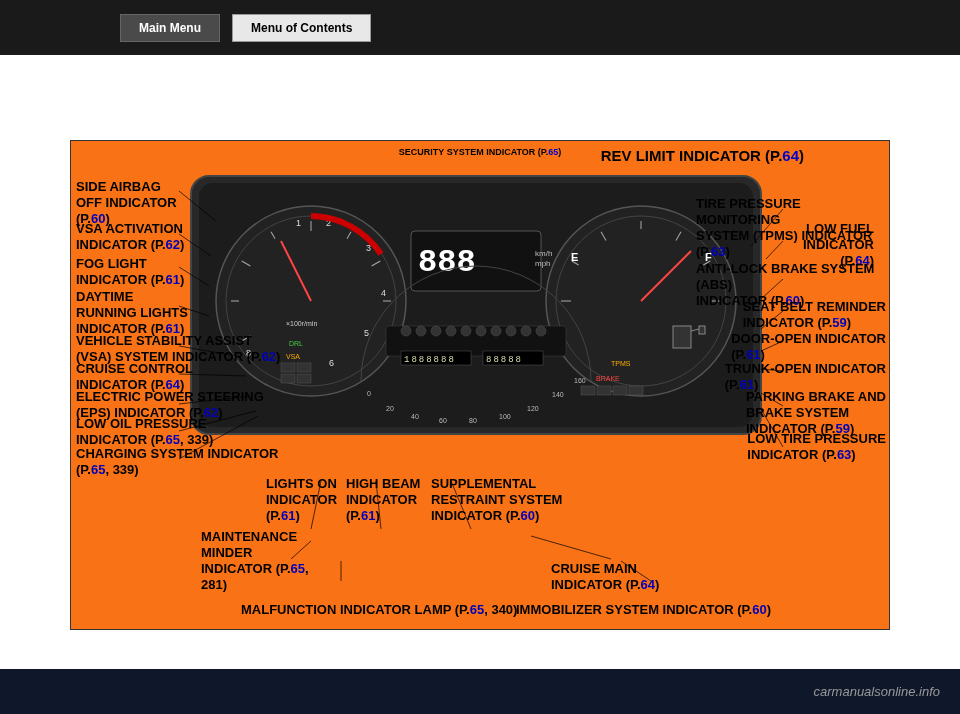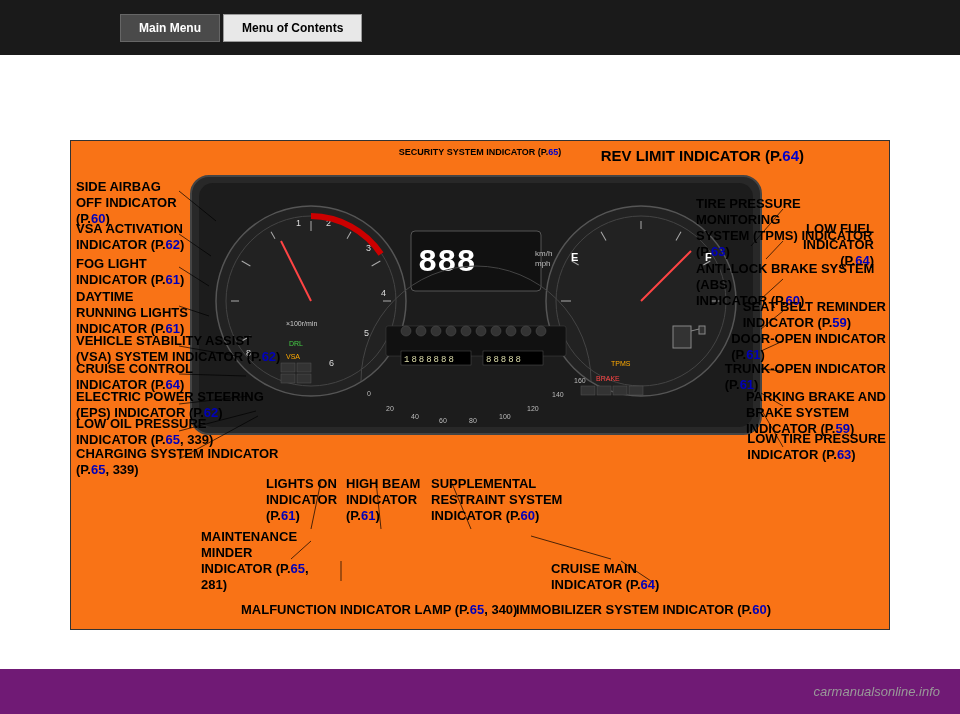--- a/index.html
+++ b/index.html
@@ -16,21 +16,21 @@
     .top-bar {
       position: absolute;
       top: 0;
       left: 0;
       right: 0;
       height: 55px;
       background: #1a1a1a;
       display: flex;
       align-items: center;
       padding: 0 120px;
-      gap: 3px;
+      gap: 12px;
     }
 
     .nav-btn {
       height: 28px;
       padding: 0 18px;
       font-size: 12px;
       font-weight: bold;
       cursor: pointer;
       border: none;
       display: flex;
@@ -87,21 +87,21 @@
       color: #0000bb;
     }
 
     
     .bottom-bar {
       position: absolute;
       bottom: 0;
       left: 0;
       right: 0;
       height: 45px;
-      background: #701a75;
+      background: #0f172a;
       display: flex;
       align-items: center;
       justify-content: flex-end;
       padding-right: 20px;
     }
 
     .site-url {
       color: #999;
       font-size: 13px;
       font-style: italic;

